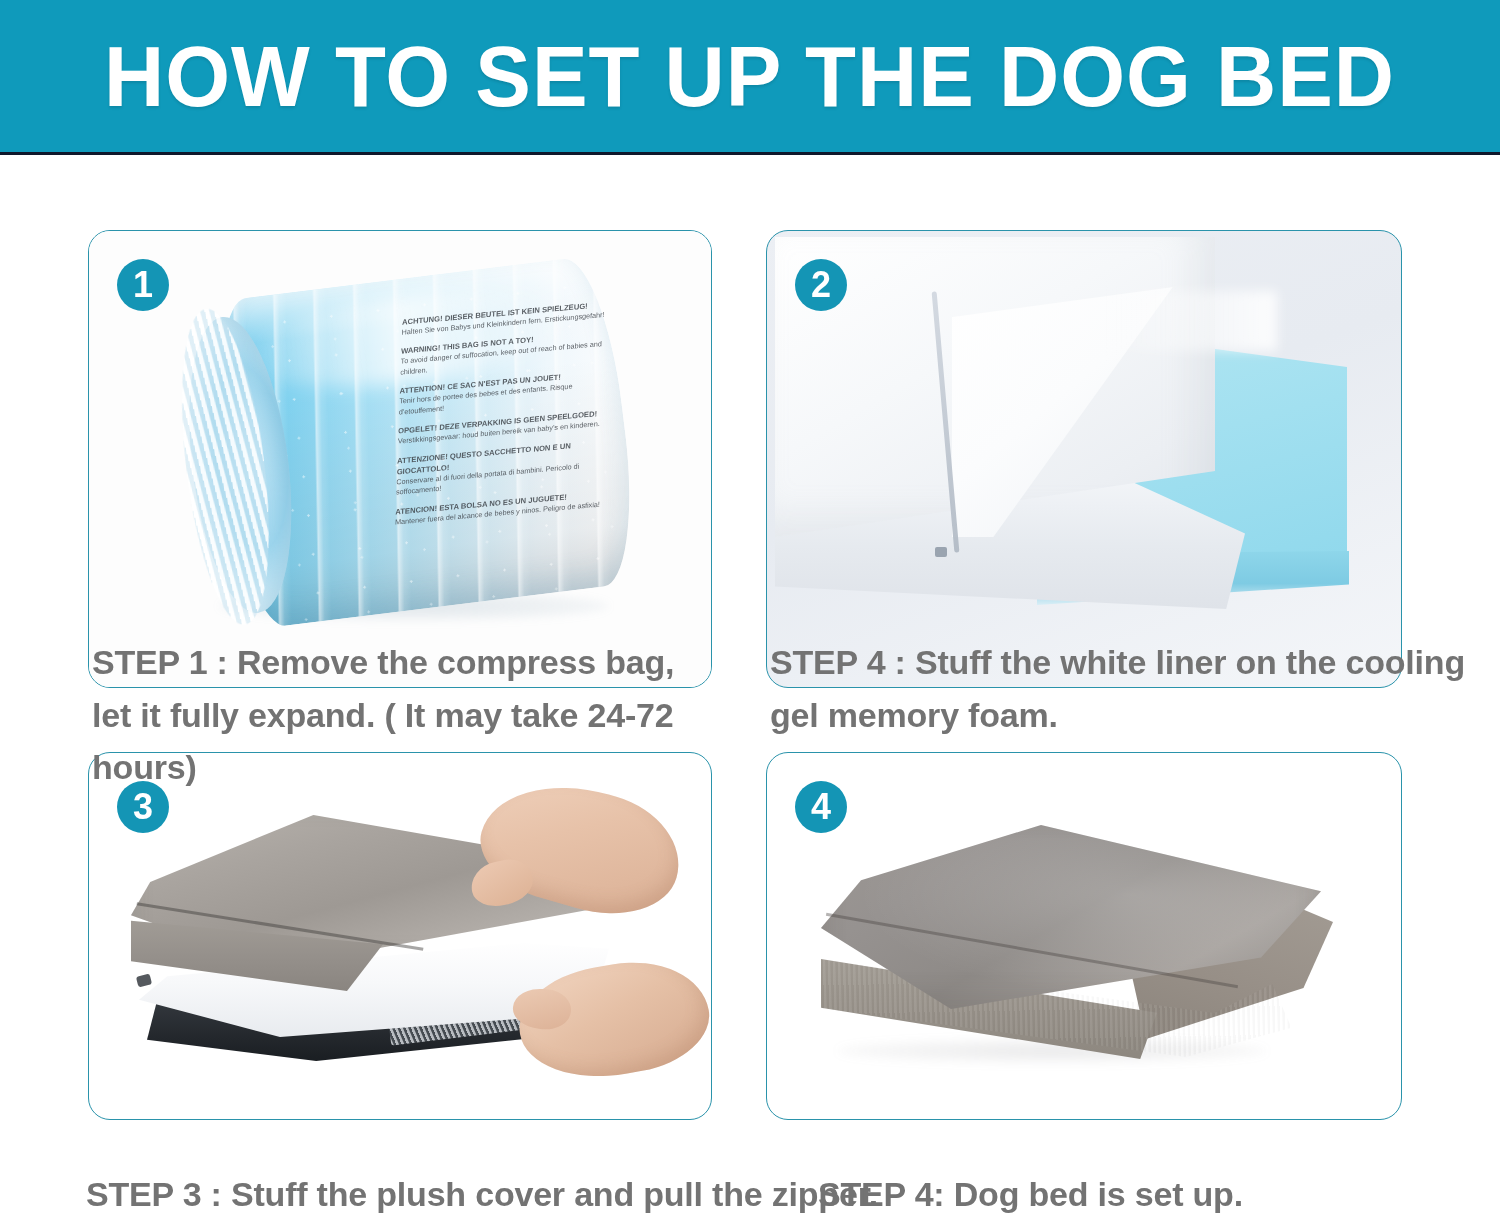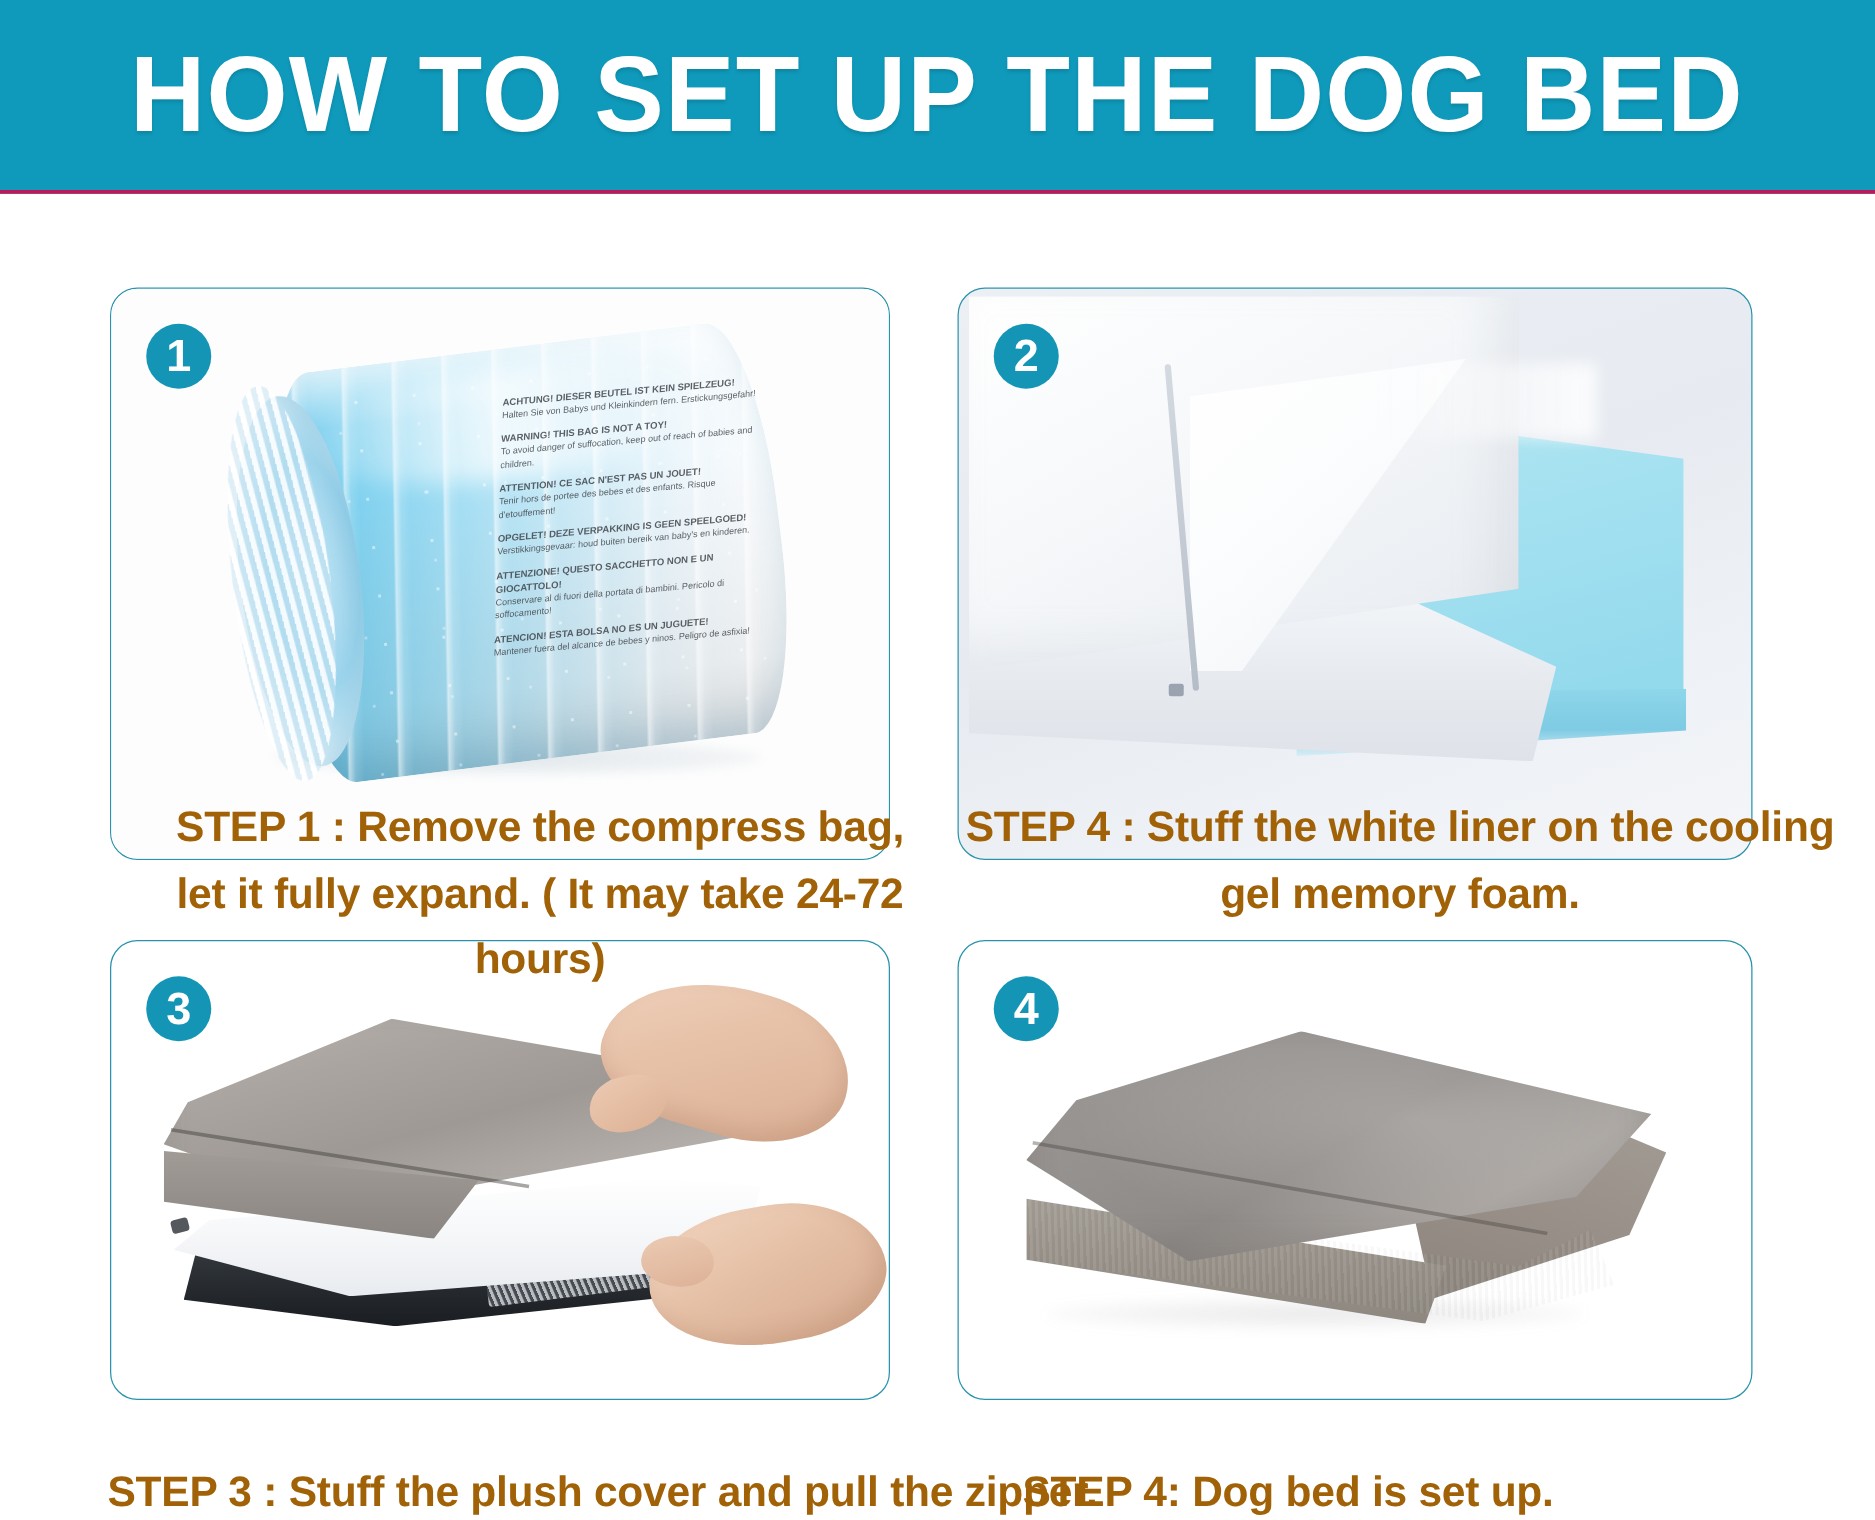--- a/index.html
+++ b/index.html
@@ -16,21 +16,21 @@
     position: relative;
   }
 
   
   .header-band {
     position: absolute;
     left: 0; top: 0;
     width: 1500px;
     height: 152px;
     background: #0f9abb;
-    border-bottom: 3px solid #be185d;
+    border-bottom: 3px solid #0f172a;
     display: flex;
     align-items: center;
     justify-content: center;
   }
   .header-title {
     color: #ffffff;
     font-family: "Liberation Sans Narrow", "Liberation Sans", sans-serif;
     font-weight: bold;
     font-size: 86px;
     letter-spacing: 1px;
@@ -80,28 +80,27 @@
     font-size: 36px;
     font-weight: bold;
     line-height: 52px;
     text-align: center;
     z-index: 40;
   }
 
   
   .caption {
     position: absolute;
-    color: #a16207;
+    color: #737373;
     font-family: "Liberation Sans Narrow", "Liberation Sans", sans-serif;
     font-weight: bold;
     font-size: 34px;
     line-height: 1.55;
     white-space: pre-line;
     letter-spacing: -0.2px;
-    text-align: center;
   }
   .cap-1 { left: 92px;  top: 636px; width: 680px; }
   .cap-2 { left: 770px; top: 636px; width: 700px; }
   .cap-3 { left: 86px;  top: 1168px; }
   .cap-4 { left: 818px; top: 1168px; }
 
   
   .p1-scene { position: absolute; inset: 0; background: #fdfdfd; }
   .p1-roll {
     position: absolute;

